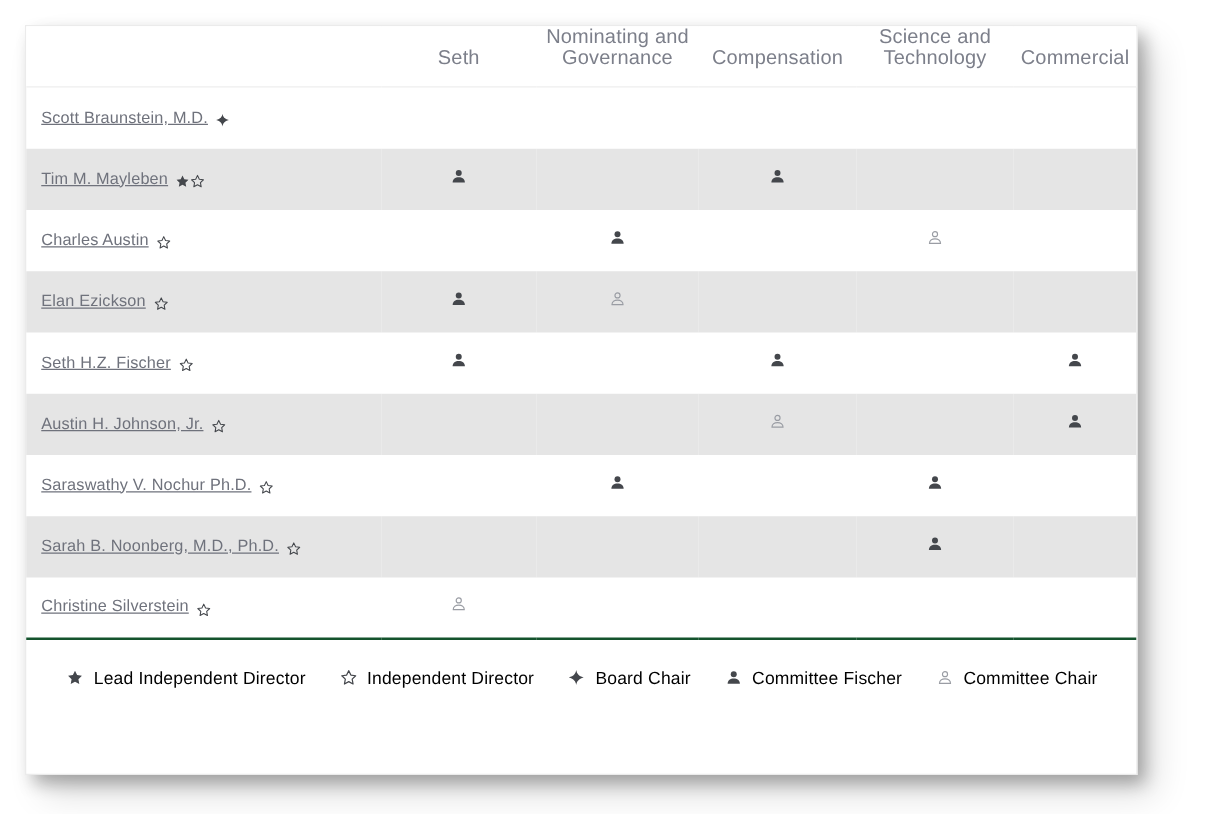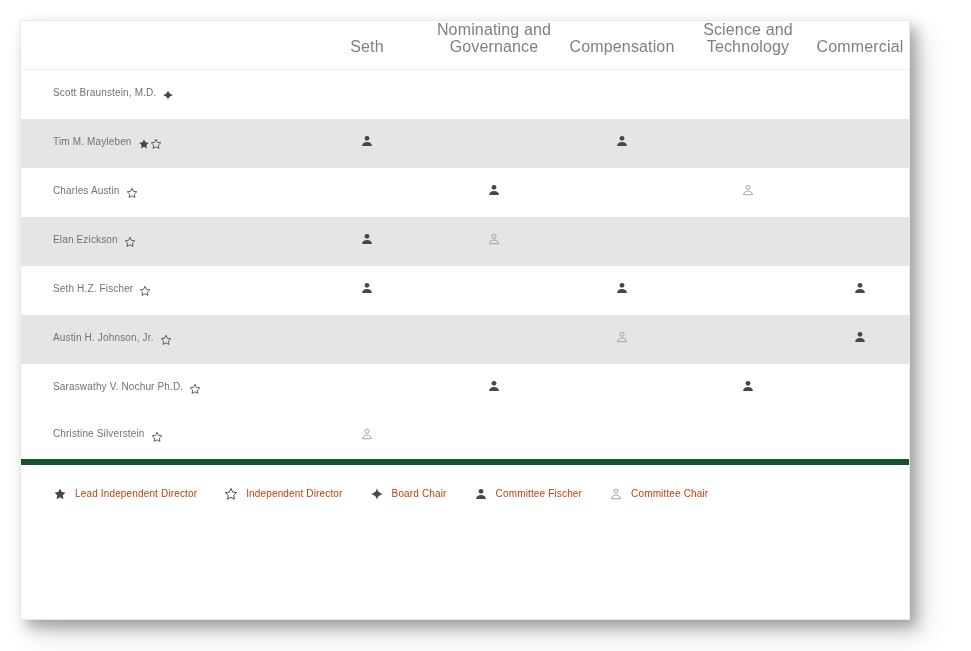--- a/index.html
+++ b/index.html
@@ -54,51 +54,52 @@
   }
 
   
   #committee-table tbody tr {
     height: 49px;
   }
   #committee-table tbody tr.striped {
     background: #e5e5e5;
   }
   #committee-table tbody tr.last-row {
-    border-bottom: 6px solid #14532d;
+    border-bottom: 2px solid #14532d;
   }
   td {
     padding: 0;
     vertical-align: middle;
   }
   td.member-cell {
-    padding-left: 32px;
-    font-size: 10px;
+    padding-left: 12px;
+    font-size: 13px;
     color: #6f727c;
     letter-spacing: 0.15px;
     white-space: nowrap;
+    text-decoration: underline;
   }
   td.committee-cell {
     text-align: center;
   }
   .member-name { display: inline; }
   .badge-group {
     display: inline-block;
     margin-left: 6px;
     vertical-align: -2px;
   }
   .badge-group svg { vertical-align: middle; }
 
   
   #legend {
     display: flex;
     align-items: center;
     padding: 22px 0 0 32px;
-    font-size: 10px;
-    color: #c2410c;
+    font-size: 14px;
+    color: #000000;
     letter-spacing: 0.15px;
   }
   .legend-item {
     display: flex;
     align-items: center;
     margin-right: 27px;
     white-space: nowrap;
   }
   .legend-item .legend-icon {
     display: inline-flex;
@@ -237,20 +238,33 @@
                 <circle cx="12" cy="7.4" r="4.1" fill="#44474c"></circle>
                 <path d="M3.6 20.4c0-4.3 3.8-6.9 8.4-6.9s8.4 2.6 8.4 6.9z" fill="#44474c"></path>
               </svg></span></td>
           <td class="committee-cell"></td>
           <td class="committee-cell"><span><svg width="14" height="14" viewBox="0 0 24 24" aria-hidden="true">
                 <circle cx="12" cy="7.4" r="4.1" fill="#44474c"></circle>
                 <path d="M3.6 20.4c0-4.3 3.8-6.9 8.4-6.9s8.4 2.6 8.4 6.9z" fill="#44474c"></path>
               </svg></span></td>
           <td class="committee-cell"></td>
         </tr>
+        <tr class="striped">
+          <td class="member-cell"><span class="member-name">Sarah B. Noonberg, M.D., Ph.D.</span><span class="badge-group"><span><svg width="12" height="12" viewBox="0 0 24 24" aria-hidden="true">
+                  <path d="M12 2.6l2.9 6.1 6.6.9-4.8 4.7 1.2 6.6L12 17.7 6.1 20.9l1.2-6.6L2.5 9.6l6.6-.9z" fill="none" stroke="#44474c" stroke-width="1.7" stroke-linejoin="round"></path>
+                </svg></span></span></td>
+          <td class="committee-cell"></td>
+          <td class="committee-cell"></td>
+          <td class="committee-cell"></td>
+          <td class="committee-cell"><span><svg width="14" height="14" viewBox="0 0 24 24" aria-hidden="true">
+                <circle cx="12" cy="7.4" r="4.1" fill="#44474c"></circle>
+                <path d="M3.6 20.4c0-4.3 3.8-6.9 8.4-6.9s8.4 2.6 8.4 6.9z" fill="#44474c"></path>
+              </svg></span></td>
+          <td class="committee-cell"></td>
+        </tr>
         <tr class="last-row">
           <td class="member-cell"><span class="member-name">Christine Silverstein</span><span class="badge-group"><span><svg width="12" height="12" viewBox="0 0 24 24" aria-hidden="true">
                   <path d="M12 2.6l2.9 6.1 6.6.9-4.8 4.7 1.2 6.6L12 17.7 6.1 20.9l1.2-6.6L2.5 9.6l6.6-.9z" fill="none" stroke="#44474c" stroke-width="1.7" stroke-linejoin="round"></path>
                 </svg></span></span></td>
           <td class="committee-cell"><span><svg width="14" height="14" viewBox="0 0 24 24" aria-hidden="true">
                 <circle cx="12" cy="7.4" r="3.5" fill="none" stroke="#9a9da4" stroke-width="1.6"></circle>
                 <path d="M4.4 20.1c0-4.0 3.5-6.3 7.6-6.3s7.6 2.3 7.6 6.3z" fill="none" stroke="#9a9da4" stroke-width="1.6" stroke-linejoin="round"></path>
               </svg></span></td>
           <td class="committee-cell"></td>
           <td class="committee-cell"></td>

